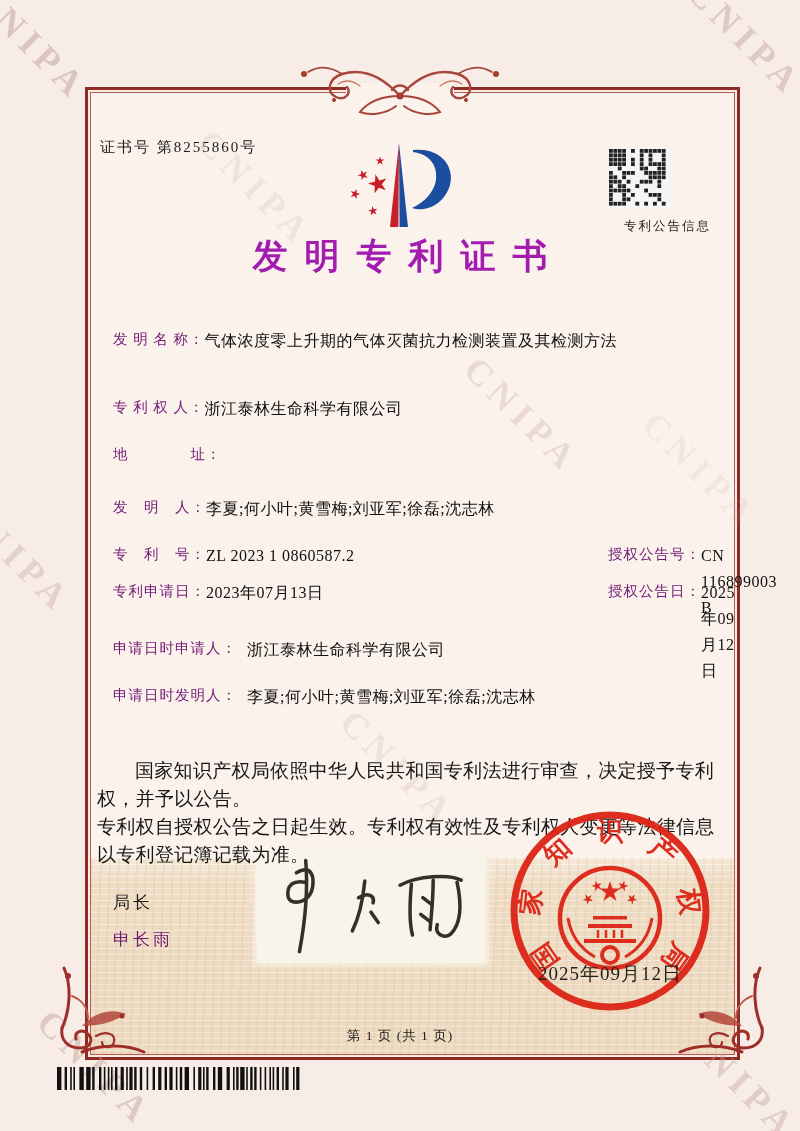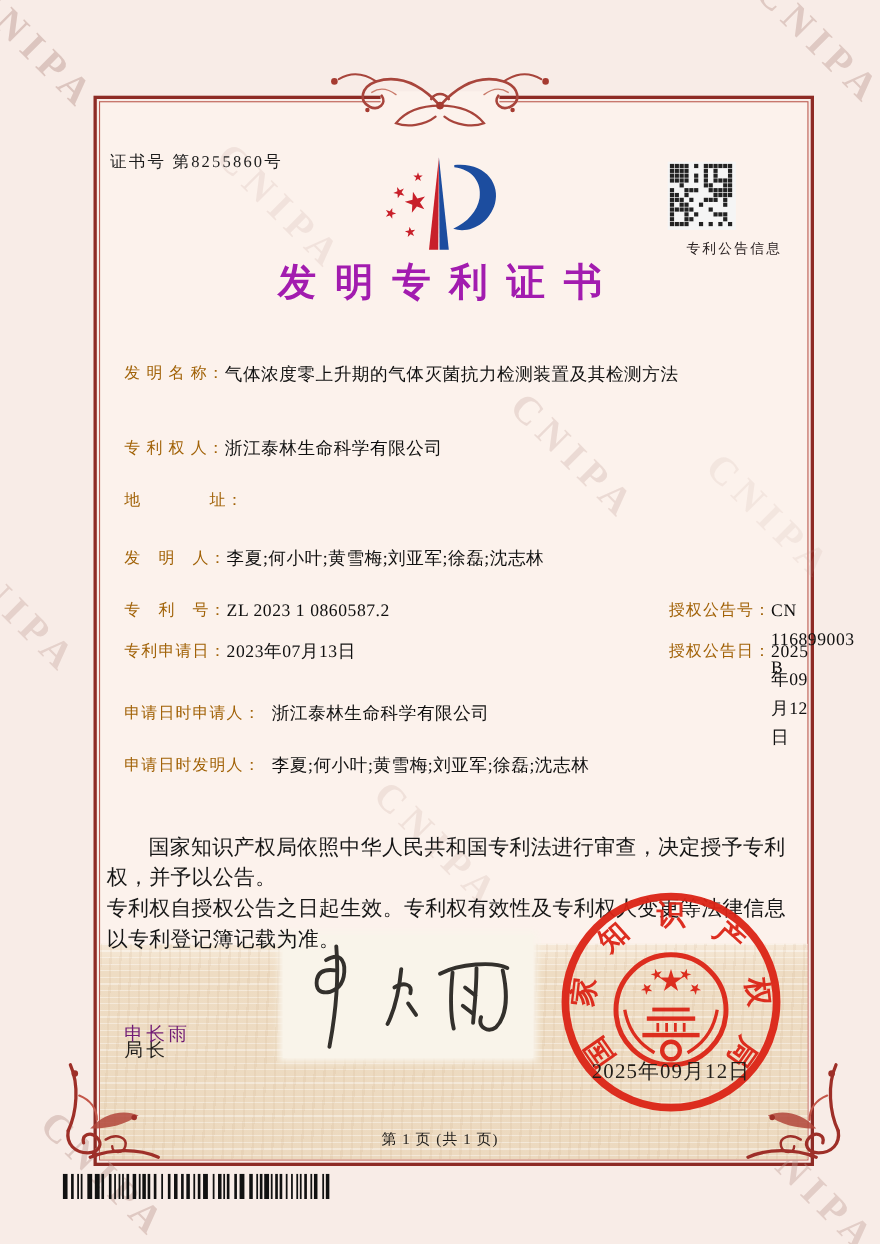--- a/index.html
+++ b/index.html
@@ -67,33 +67,33 @@
   .title{
     left:0; top:233px; width:800px; text-align:center;
     font-size:35px; font-weight:bold; letter-spacing:17px; text-indent:17px;
     color:#a21caf; z-index:5;
   }
 
   
   .row{ position:absolute; left:113px; z-index:5; display:flex; align-items:flex-start; }
   .flabel{
     font-size:14.5px; white-space:pre; letter-spacing:1px;
-    padding-top:2px; color:#a16207; flex:none;
+    padding-top:2px; color:#701a75; flex:none;
   }
   .fvalue{ font-size:16px; letter-spacing:.5px; line-height:26px; color:#101010; }
   .rpair{ position:absolute; left:455px; top:0; display:flex; align-items:flex-start;margin-left:40px; }
   .w-address{ width:424px; }
 
   
   .statement{ left:97px; top:757px; width:628px; z-index:5;
     font-size:19px; letter-spacing:.3px; line-height:28px; color:#161616; }
   .statement .l1{ text-indent:2em; }
 
   
-  .officer{ left:113px; top:943px; z-index:5;
+  .officer{ left:113px; top:891px; z-index:5;
     font-family:"Liberation Sans","DejaVu Sans",sans-serif;
     font-size:17px; letter-spacing:3px; color:#201d1a; }
   .officer-name{ left:113px; top:928px; z-index:5;
     font-family:"Liberation Sans","DejaVu Sans",sans-serif;
     font-size:17px; letter-spacing:3px; color:#701a75; }
   .sig-wrap{ left:257px; top:850px; width:228px; height:112px;
     background:#f9f4ea; box-shadow:0 0 6px 3px #f9f4ea; z-index:4; }
   .seal{ left:505px; top:806px; z-index:6; opacity:.95; }
   .footer-page{ left:0; top:1027px; width:800px; text-align:center;
     font-size:13.5px; letter-spacing:1px; color:#23201d; z-index:5; }

